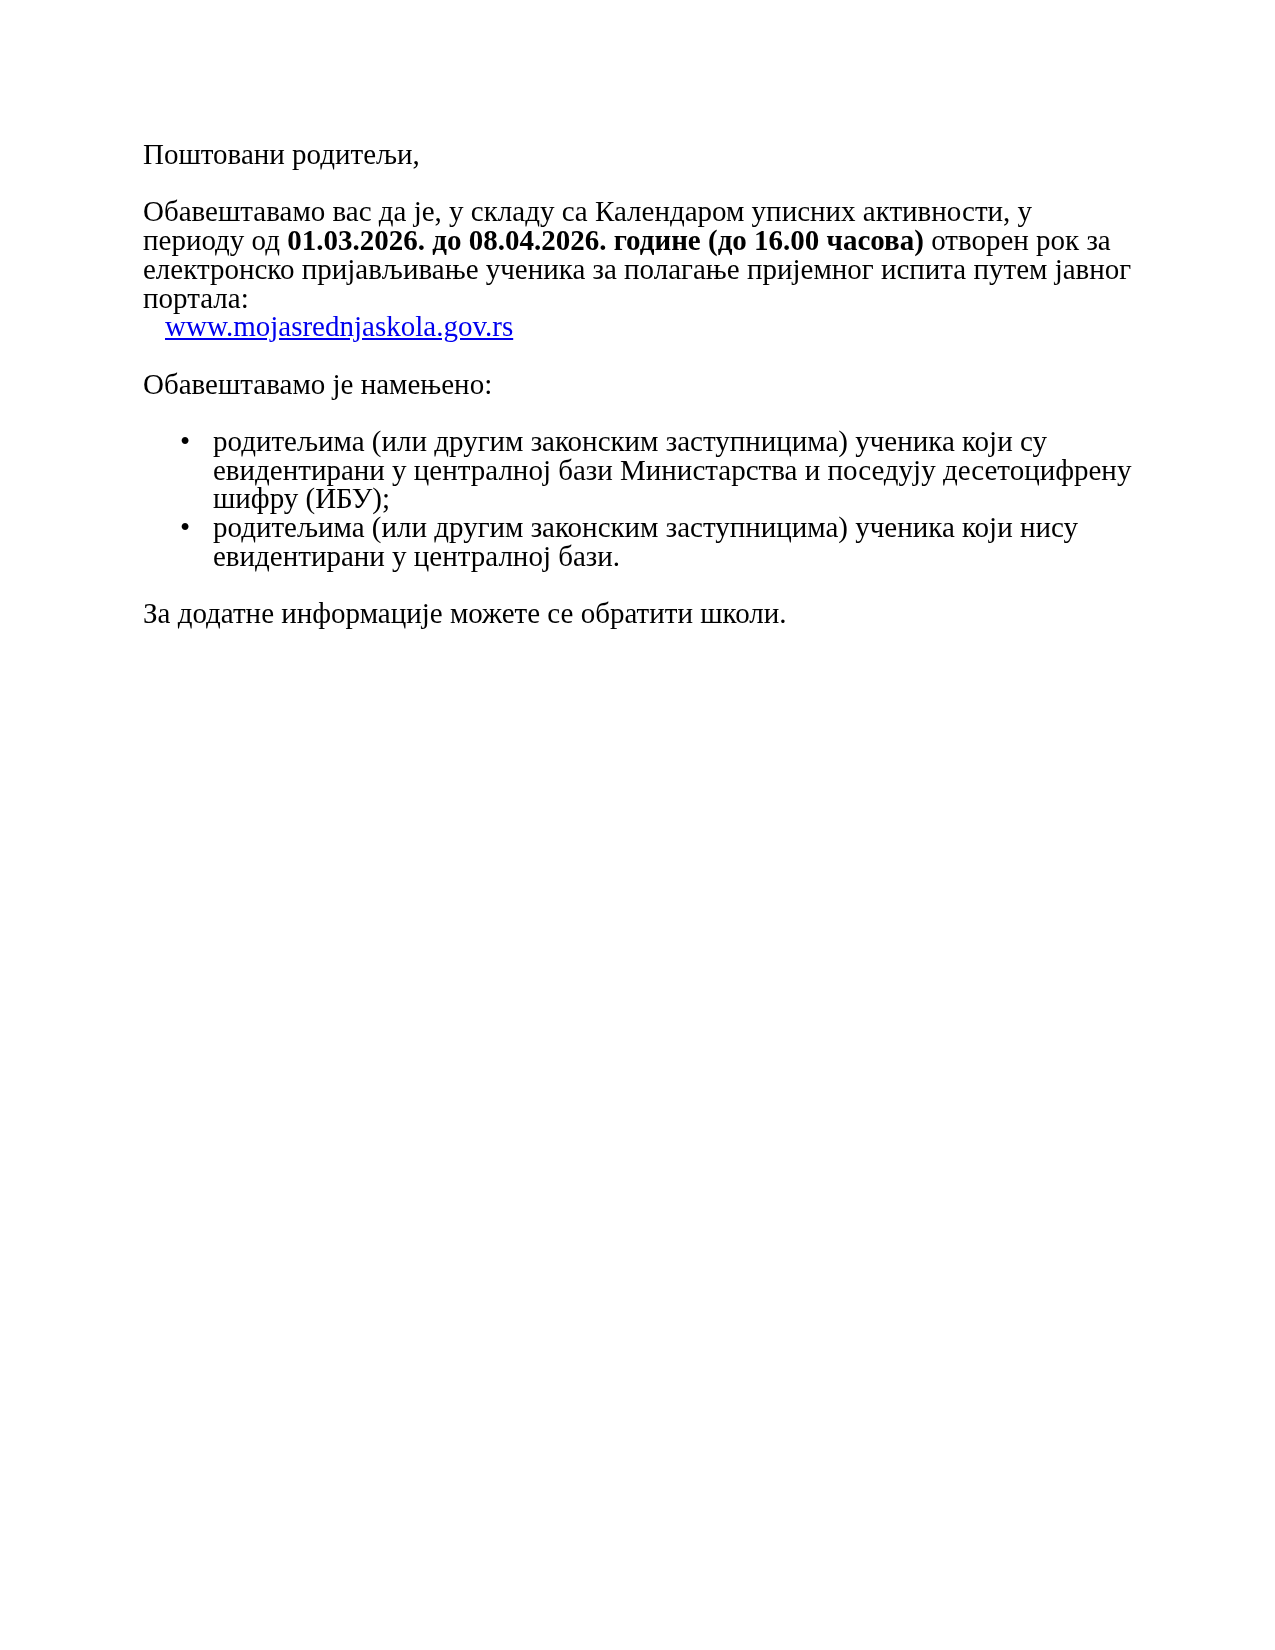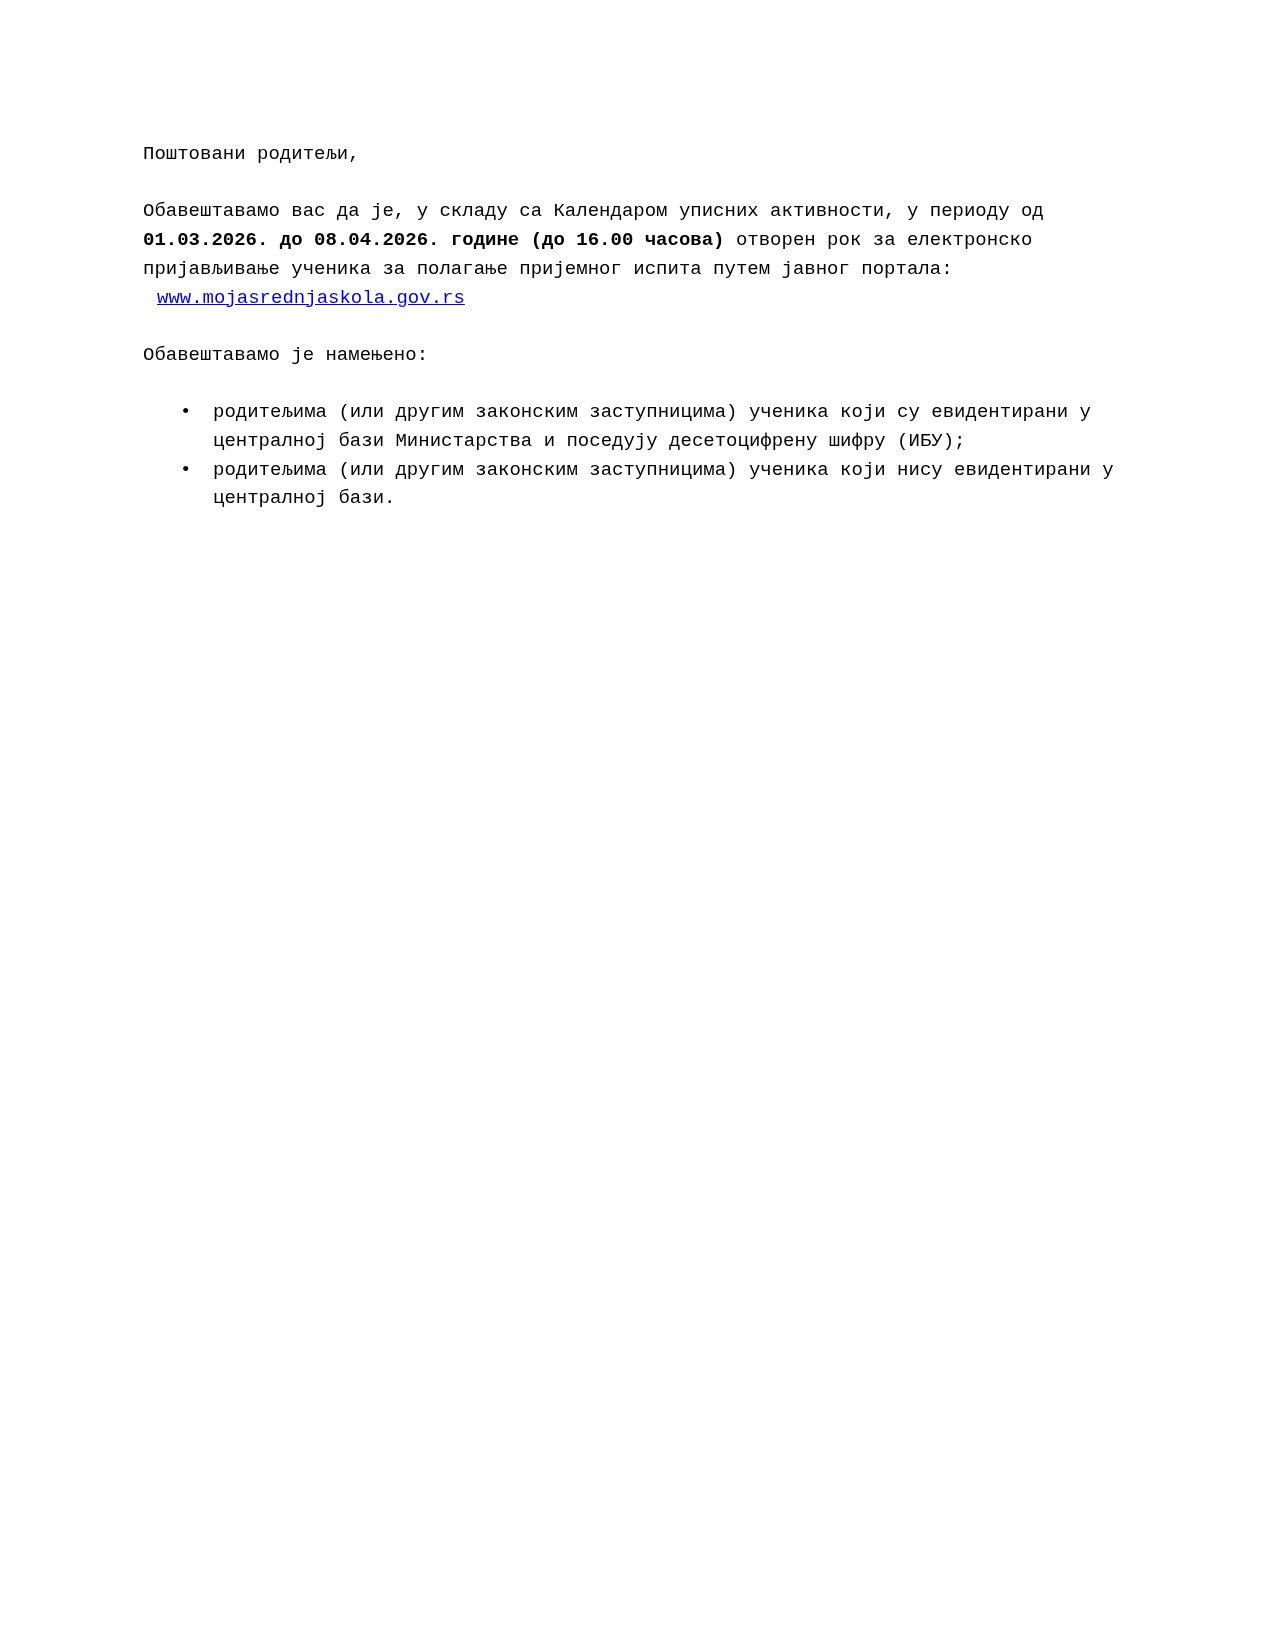--- a/index.html
+++ b/index.html
@@ -7,36 +7,36 @@
     padding: 0;
     background: #ffffff;
   }
   .page {
     position: relative;
     width: 1275px;
     height: 1650px;
     box-sizing: border-box;
     background: var(--page-bg, #ffffff);
     color: var(--text-color, #000000);
-    font-family: Liberation Mono, monospace;
-    font-size: 19px;
+    font-family: Liberation Serif, serif;
+    font-size: 29px;
     line-height: 28.7px;
     padding: 140px 143px 0 143px;
     overflow: hidden;
   }
   .para {
     margin: 0 0 28.7px 0;
   }
   .bold-range {
     font-weight: bold;
   }
   .portal-link {
     color: var(--link-color, #0000ee);
     text-decoration: underline;
-    margin-left: 14px;
+    margin-left: 22px;
     cursor: pointer;
   }
   ul.bullets {
     list-style: none;
     margin: 0 0 28.7px 0;
     padding: 0;
   }
   ul.bullets li {
     position: relative;
     padding-left: 70px;
@@ -60,15 +60,16 @@
 
   <p class="para">Обавештавамо је намењено:</p>
 
   <ul class="bullets">
     <li><span class="bullet-marker">•</span><span>родитељима (или другим законским заступницима) ученика који су евидентирани у централној бази Министарства и поседују десетоцифрену шифру (ИБУ);</span></li>
     <li><span class="bullet-marker">•</span><span>родитељима (или другим законским заступницима) ученика који нису евидентирани у централној бази.</span></li>
   </ul>
 
 
 
+  <p class="para">За додатне информације можете се обратити школи.</p>
 
 
 </div>
 
 </body></html>

